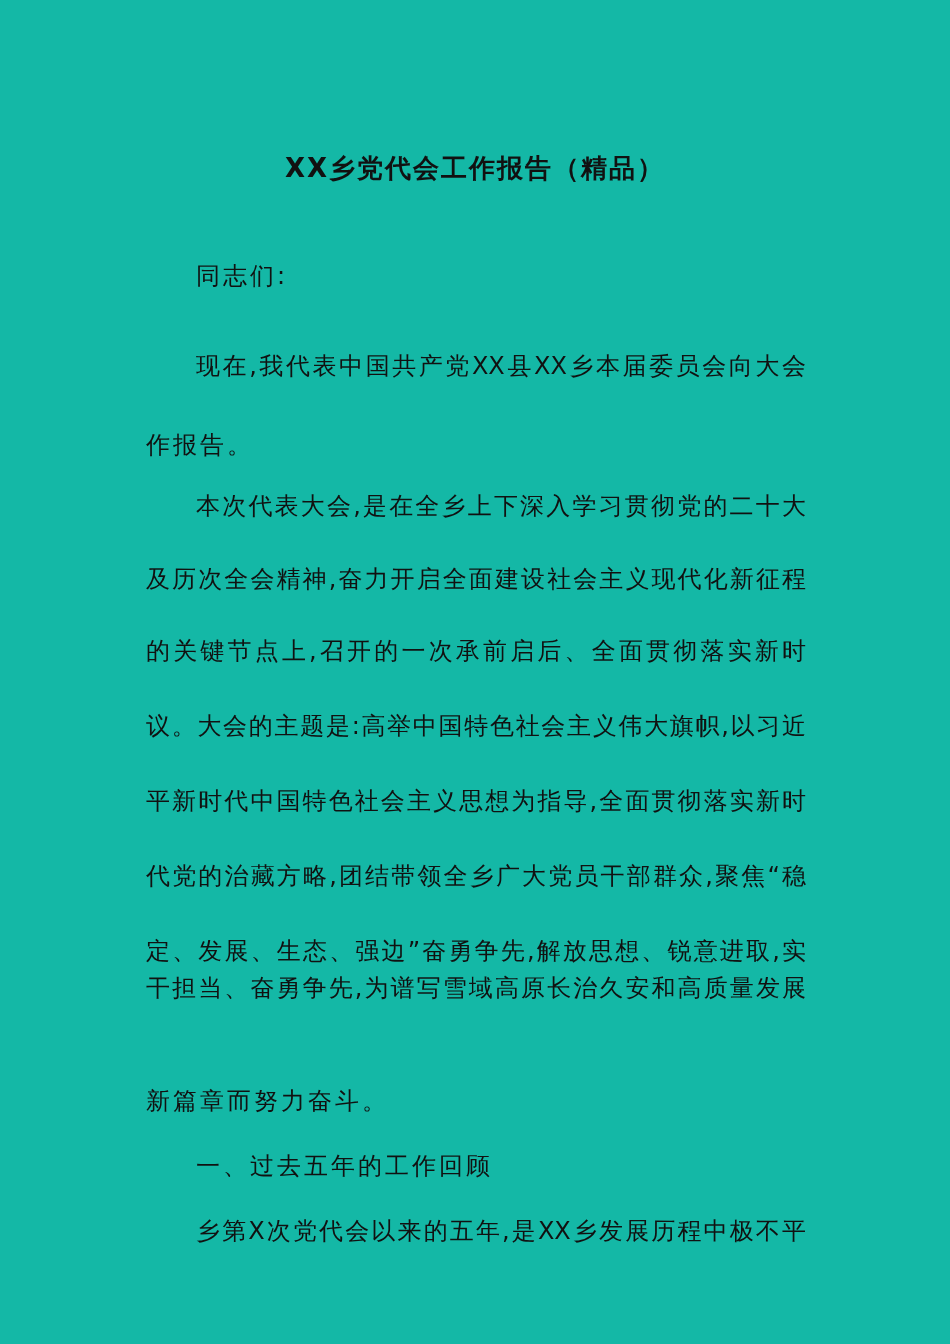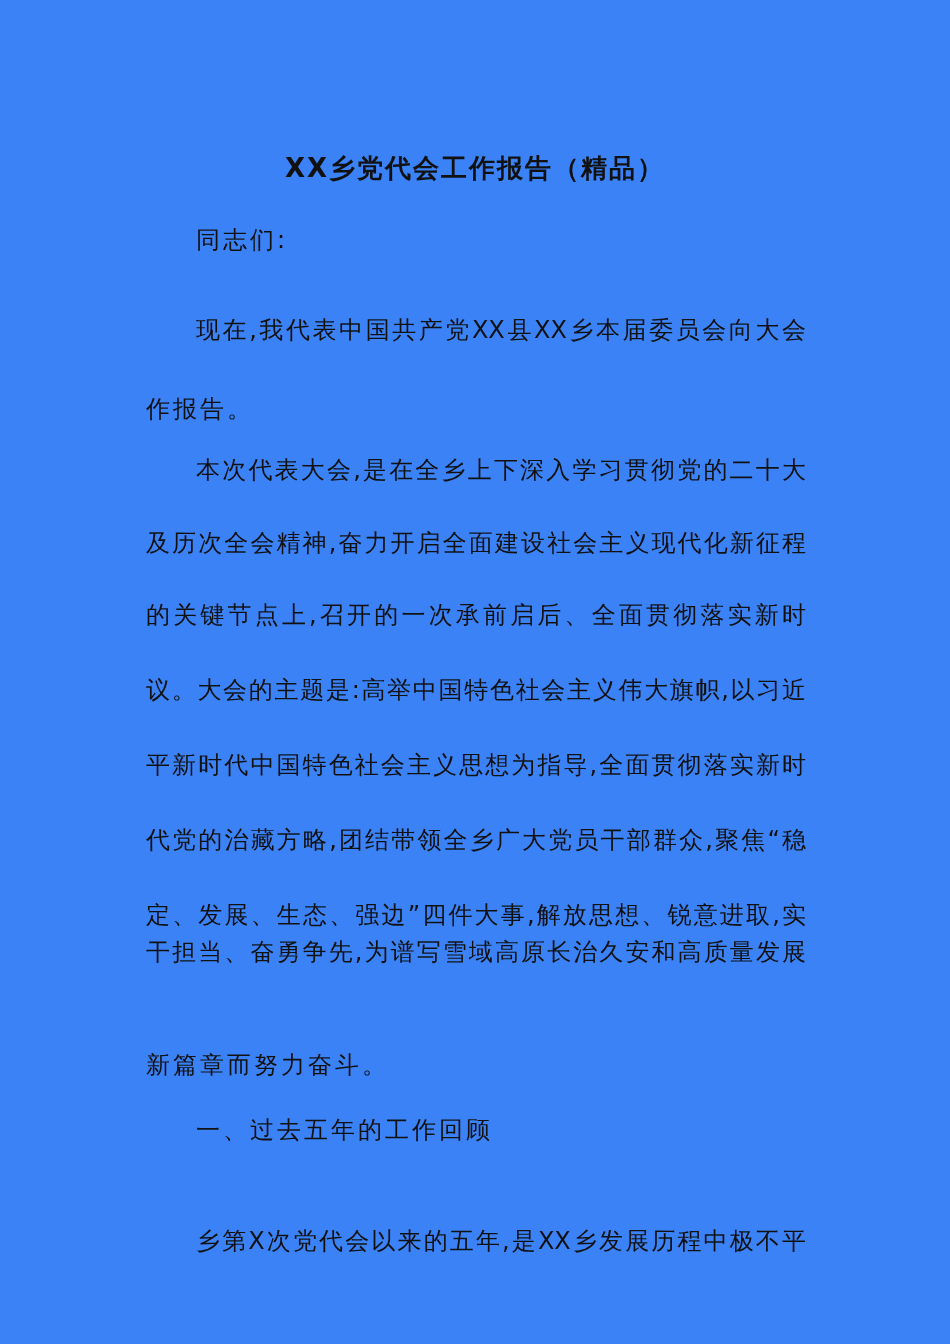--- a/index.html
+++ b/index.html
@@ -1,39 +1,39 @@
 <!DOCTYPE html>
 <html><head>
 <meta charset="utf-8">
 <style>
   html, body { margin: 0; padding: 0; background: #ffffff; }
   body { width: 950px; height: 1344px; position: relative; overflow: hidden;
          font-family: "DejaVu Sans", "Liberation Sans", sans-serif; color: #111; }
-  .page { position: absolute; left: 0; top: 0; width: 950px; height: 1344px; background: #3b82f6; }
+  .page { position: absolute; left: 0; top: 0; width: 950px; height: 1344px; background: #14b8a6; }
   .title { position: absolute; top: 150px; left: 0; width: 950px; text-align: center;
            font-size: 26px; font-weight: bold; letter-spacing: 2px; line-height: 36px; }
   .line { position: absolute; left: 146px; width: 660px; font-size: 24px; line-height: 34px;
-          white-space: nowrap; text-align: justify; text-align-last: justify; letter-spacing: 0; }
+          white-space: nowrap; text-align: justify; text-align-last: justify; letter-spacing: 0; margin-top: 36px; }
   .line.last { text-align-last: left; letter-spacing: 3px; }
   .indent { left: 196px; width: 610px; }
 </style>
 </head>
 <body>
 
 <div class="page">
   <div class="title">XX乡党代会工作报告（精品）</div>
   <div id="body-lines">
       <div class="line indent last" style="top: 223px;">同志们:</div>
       <div class="line indent" style="top: 313px;">现在,我代表中国共产党XX县XX乡本届委员会向大会</div>
       <div class="line last" style="top: 392px;">作报告。</div>
       <div class="line indent" style="top: 453px;">本次代表大会,是在全乡上下深入学习贯彻党的二十大</div>
       <div class="line" style="top: 526px;">及历次全会精神,奋力开启全面建设社会主义现代化新征程</div>
       <div class="line" style="top: 598px;">的关键节点上,召开的一次承前启后、全面贯彻落实新时</div>
       <div class="line" style="top: 673px;">议。大会的主题是:高举中国特色社会主义伟大旗帜,以习近</div>
       <div class="line" style="top: 748px;">平新时代中国特色社会主义思想为指导,全面贯彻落实新时</div>
       <div class="line" style="top: 823px;">代党的治藏方略,团结带领全乡广大党员干部群众,聚焦“稳</div>
-      <div class="line" style="top: 898px;">定、发展、生态、强边”四件大事,解放思想、锐意进取,实</div>
+      <div class="line" style="top: 898px;">定、发展、生态、强边”奋勇争先,解放思想、锐意进取,实</div>
       <div class="line" style="top: 935px;">干担当、奋勇争先,为谱写雪域高原长治久安和高质量发展</div>
       <div class="line last" style="top: 1048px;">新篇章而努力奋斗。</div>
       <div class="line indent last" style="top: 1113px;">一、过去五年的工作回顾</div>
-      <div class="line indent" style="top: 1224px;">乡第X次党代会以来的五年,是XX乡发展历程中极不平</div>
+      <div class="line indent" style="top: 1178px;">乡第X次党代会以来的五年,是XX乡发展历程中极不平</div>
     </div>
 </div>
 
 </body></html>

